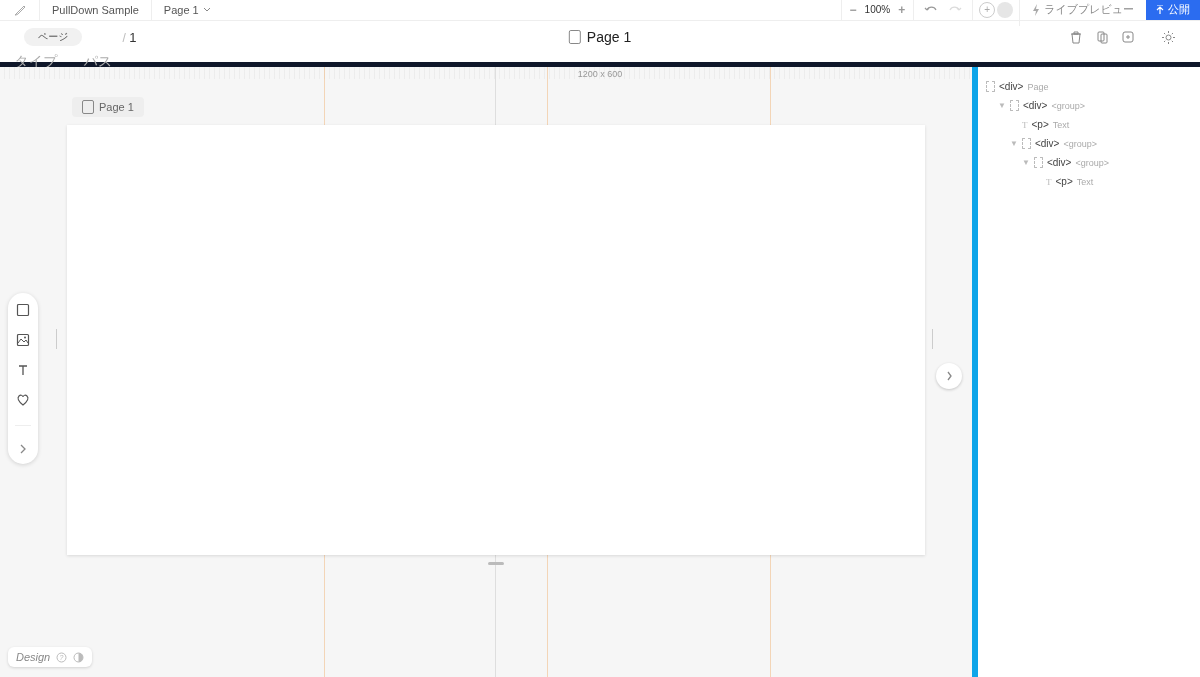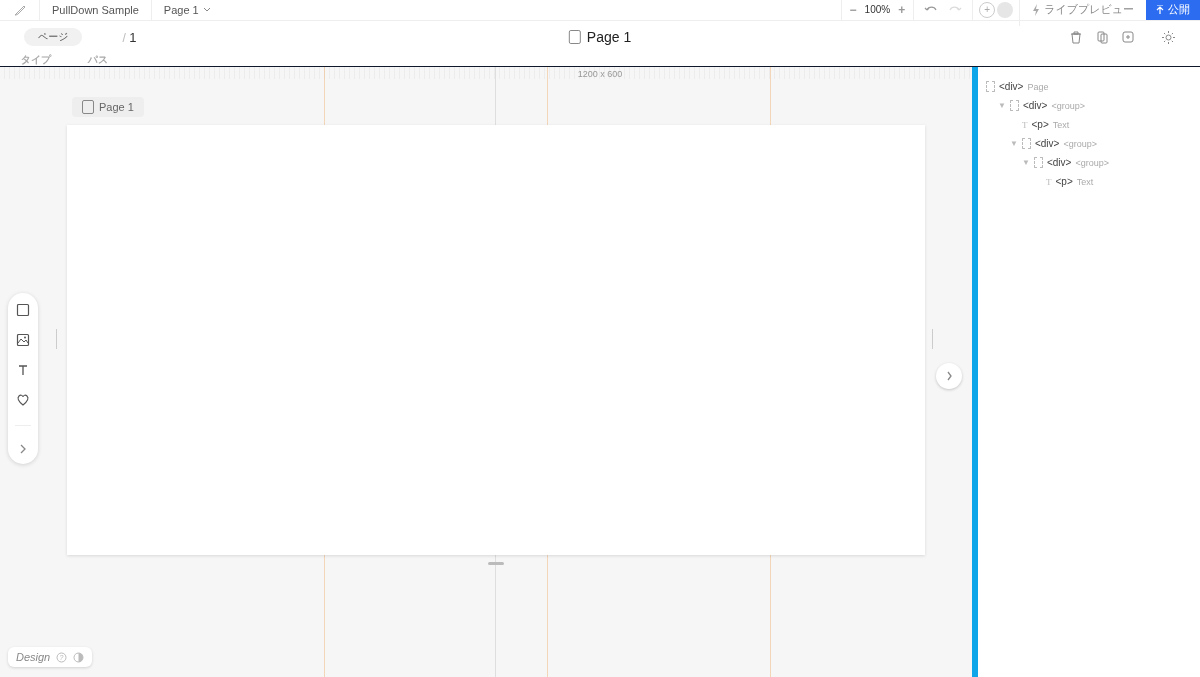--- a/index.html
+++ b/index.html
@@ -25,21 +25,21 @@
 .secondbar { height: 32px; display: flex; align-items: center; padding: 0 24px; position: relative; }
 .pill { background: #f1f1f1; color: #555; border-radius: 10px; font-size: 10px; padding: 2px 14px; }
 .path { margin-left: 40px; font-size: 12px; color: #999; }
 .path .slash { color: #bbb; }
 .path .num { color: #333; font-size: 13px; }
 .page-title-center { position: absolute; left: 50%; transform: translateX(-50%); display: flex; align-items: center; gap: 6px; font-size: 14px; color: #222; }
 .page-icon { width: 12px; height: 14px; border: 1.2px solid #888; border-radius: 2px; display: inline-block; position: relative; }
 .secondbar .right-icons { margin-left: auto; display: flex; gap: 12px; align-items: center; color: #777; }
 
 
-.metarow { height: 14px; display: flex; padding: 0 10px; font-size: 10px; color: #aaa; border-bottom: 1px solid #0f172a; font-weight: bold; }
+.metarow { height: 14px; display: flex; padding: 0 10px; font-size: 14px; color: #aaa; border-bottom: 5px solid #0f172a; }
 .metarow .m1 { width: 52px; text-align: center; }
 .metarow .m2 { width: 72px; text-align: center; }
 
 
 .workspace { position: absolute; top: 67px; left: 0; right: 0; bottom: 0; background: #f6f6f6; overflow: hidden; }
 .ruler-h { position: absolute; top: 0; left: 0; right: 230px; height: 12px; background: repeating-linear-gradient(to right, transparent 0, transparent 4px, rgba(0,0,0,0.04) 4px, rgba(0,0,0,0.04) 5px); }
 .dim-label { position: absolute; top: 2px; left: 50%; transform: translateX(-50%); font-size: 9px; color: #999; }
 
 
 .guide-v { position: absolute; top: 0; bottom: 0; width: 1px; background: rgba(240,180,120,0.5); }

